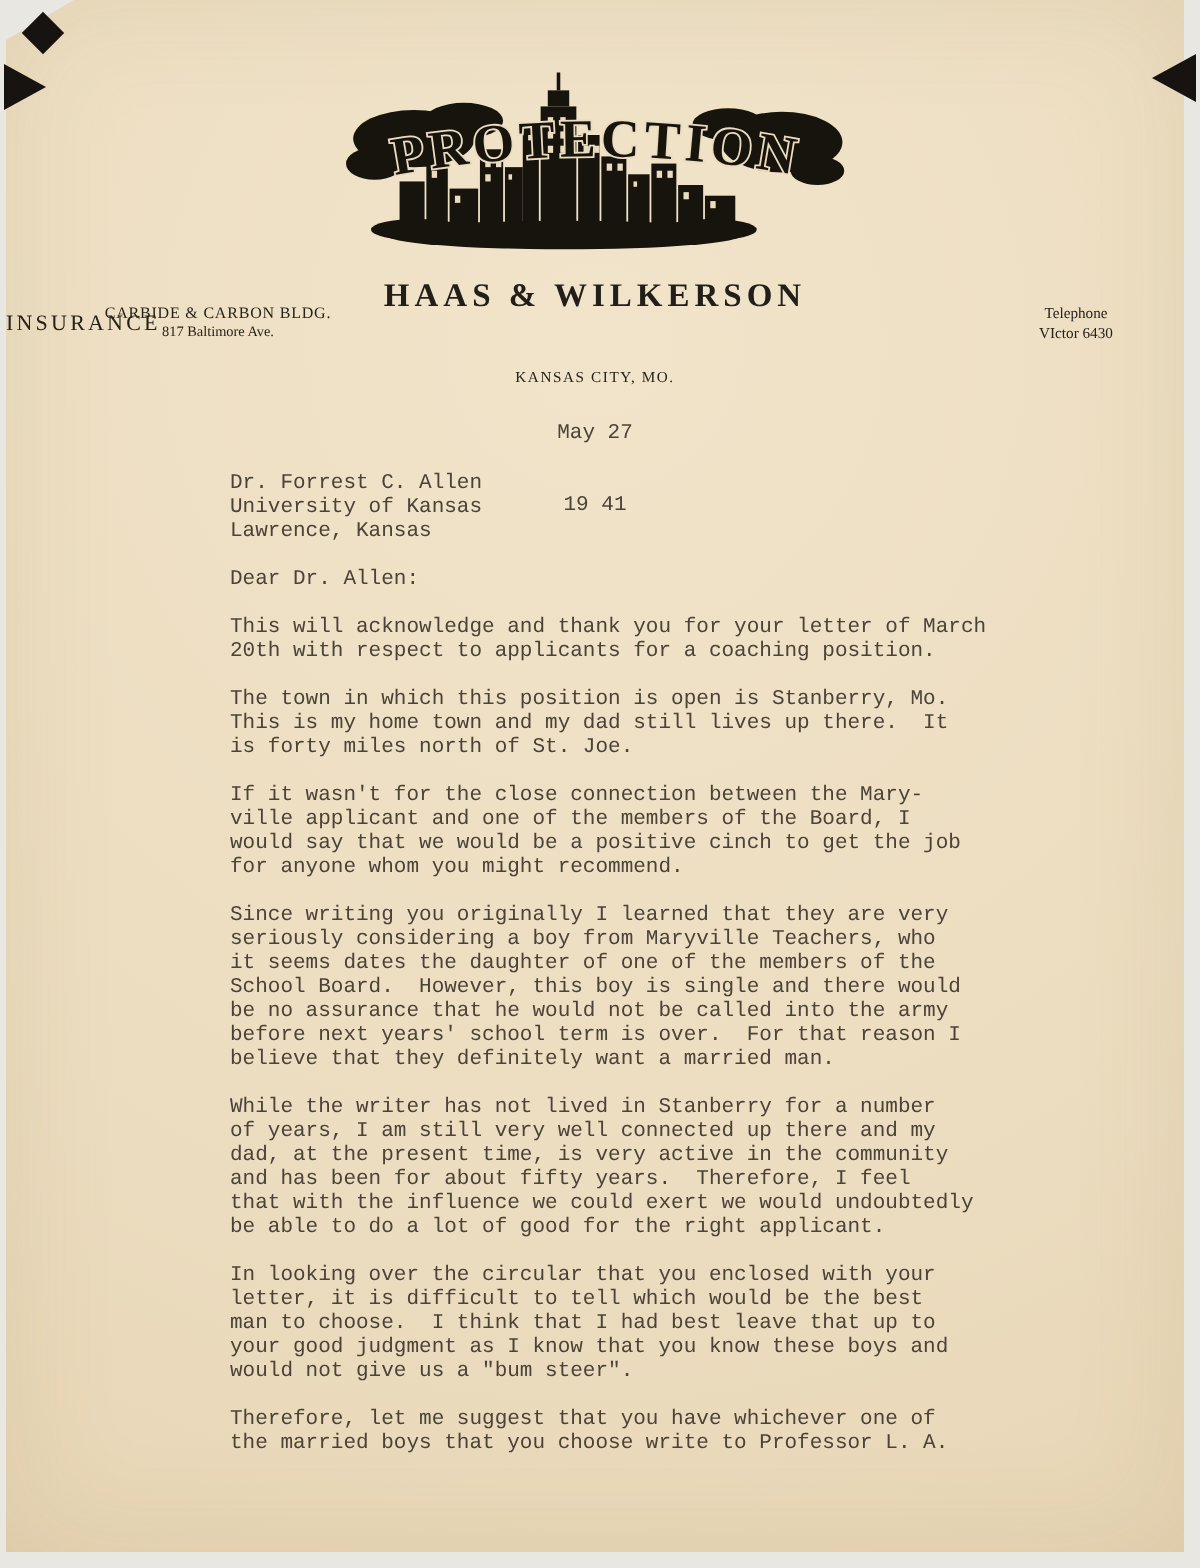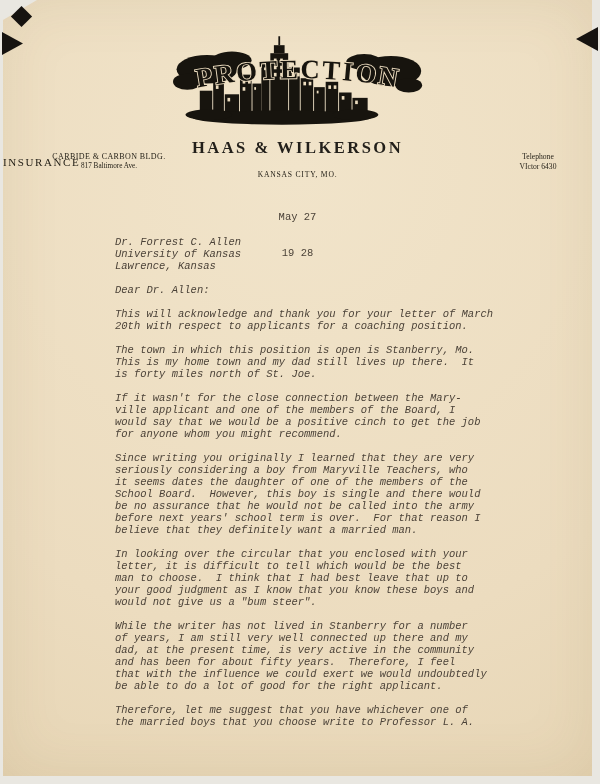--- a/index.html
+++ b/index.html
@@ -13,35 +13,35 @@
   .mount{position:absolute;background:#161310;z-index:5;}
   .mount-tl{left:14px;top:9px;width:15px;height:15px;transform:rotate(45deg);}
   .mount-left{left:2px;top:32px;width:21px;height:23px;clip-path:polygon(0 0,100% 50%,0 100%);}
   .mount-right{right:2px;top:27px;width:22px;height:24px;clip-path:polygon(100% 0,0 50%,100% 100%);}
   
   .logo{position:absolute;top:30px;left:50%;transform:translateX(-50%);width:250px;height:100px;}
   .company{position:absolute;top:138px;left:0;width:100%;text-align:center;
            font-weight:700;font-size:16.5px;letter-spacing:2.5px;color:#221f1a;}
   .insurance{position:absolute;top:156px;left:0;width:100%;text-align:left;
            font-size:11px;letter-spacing:1.6px;color:#262219;}
-  .city{position:absolute;top:170px;left:0;width:100%;text-align:center;
+  .city{position:absolute;top:184px;left:0;width:100%;text-align:center;
            font-size:7.6px;letter-spacing:0.8px;color:#262219;}
   .addr{position:absolute;top:152px;left:26px;width:160px;text-align:center;color:#262219;}
   .addr-l1{font-size:8px;letter-spacing:0.4px;line-height:10px;}
   .addr-l2{font-size:7.2px;line-height:9px;}
   .phone{position:absolute;top:152px;left:489px;width:92px;text-align:center;color:#262219;}
   .phone-l1{font-size:7.6px;line-height:10px;}
   .phone-l2{font-size:7.6px;line-height:9px;}
   .date{position:absolute;top:187px;left:0;width:100%;text-align:center;
         font-family:"Liberation Mono","DejaVu Sans Mono",monospace;
         font-size:10.5px;line-height:12px;color:#4b4238;white-space:pre-wrap;}
   
   .letter-body{position:absolute;top:236px;left:112px;width:392px;
         font-family:"Liberation Mono","DejaVu Sans Mono",monospace;
-        font-size:10.5px;line-height:12px;color:#4b4238;font-style:italic;}
+        font-size:10.5px;line-height:12px;color:#4b4238;}
   .block{margin:0 0 12px 0;white-space:pre-wrap;}
 </style>
 </head>
 <body>
 
 <div class="scene">
 
   <div class="paper">
 
     <svg class="logo" viewBox="0 0 280 112">
@@ -113,21 +113,21 @@
       <div class="addr-l2">817 Baltimore Ave.</div>
     </div>
 
     <div class="phone">
       <div class="phone-l1">Telephone</div>
       <div class="phone-l2">VIctor 6430</div>
     </div>
 
     <div class="date">
       <div>May 27</div>
-      <div>19 28</div>
+      <div>19 41</div>
     </div>
 
     <div class="letter-body">
       <div class="block">Dr. Forrest C. Allen
 University of Kansas
 Lawrence, Kansas</div>
       <div class="block">Dear Dr. Allen:</div>
       <div class="block">This will acknowledge and thank you for your letter of March
 20th with respect to applicants for a coaching position.</div>
       <div class="block">The town in which this position is open is Stanberry, Mo.
@@ -137,31 +137,31 @@
 ville applicant and one of the members of the Board, I
 would say that we would be a positive cinch to get the job
 for anyone whom you might recommend.</div>
       <div class="block">Since writing you originally I learned that they are very
 seriously considering a boy from Maryville Teachers, who
 it seems dates the daughter of one of the members of the
 School Board.  However, this boy is single and there would
 be no assurance that he would not be called into the army
 before next years' school term is over.  For that reason I
 believe that they definitely want a married man.</div>
-      <div class="block">In looking over the circular that you enclosed with your
-letter, it is difficult to tell which would be the best
-man to choose.  I think that I had best leave that up to
-your good judgment as I know that you know these boys and
-would not give us a "bum steer".</div>
       <div class="block">While the writer has not lived in Stanberry for a number
 of years, I am still very well connected up there and my
 dad, at the present time, is very active in the community
 and has been for about fifty years.  Therefore, I feel
 that with the influence we could exert we would undoubtedly
 be able to do a lot of good for the right applicant.</div>
+      <div class="block">In looking over the circular that you enclosed with your
+letter, it is difficult to tell which would be the best
+man to choose.  I think that I had best leave that up to
+your good judgment as I know that you know these boys and
+would not give us a "bum steer".</div>
       <div class="block">Therefore, let me suggest that you have whichever one of
 the married boys that you choose write to Professor L. A.</div>
     </div>
 
   </div>
 
   <div class="mount mount-tl"></div>
   <div class="mount mount-left"></div>
   <div class="mount mount-right"></div>
 

